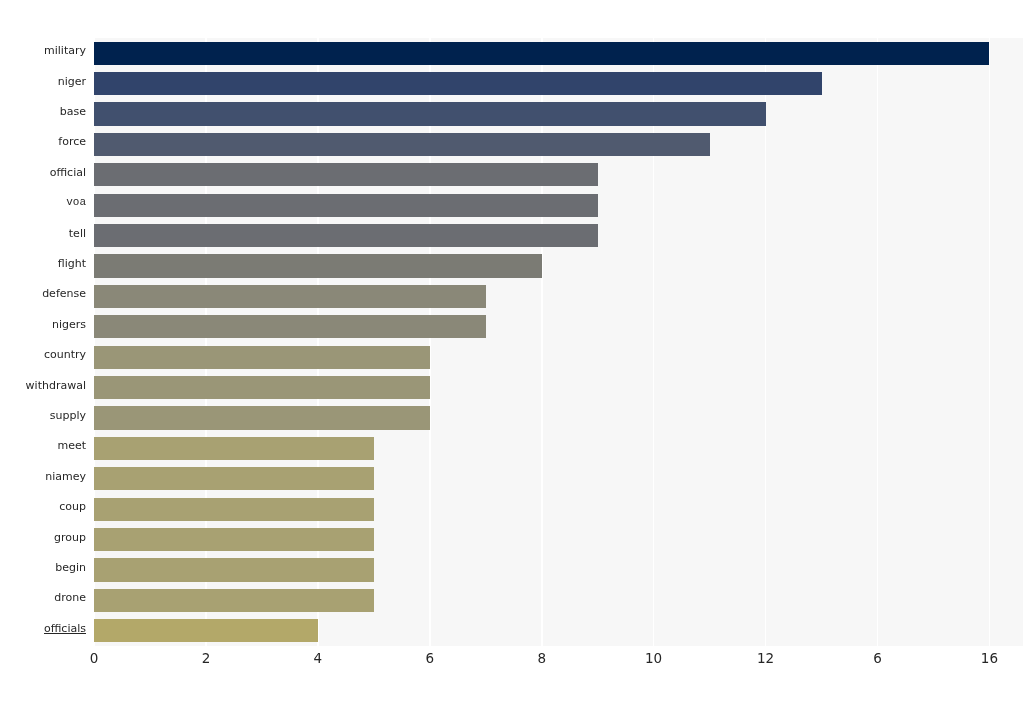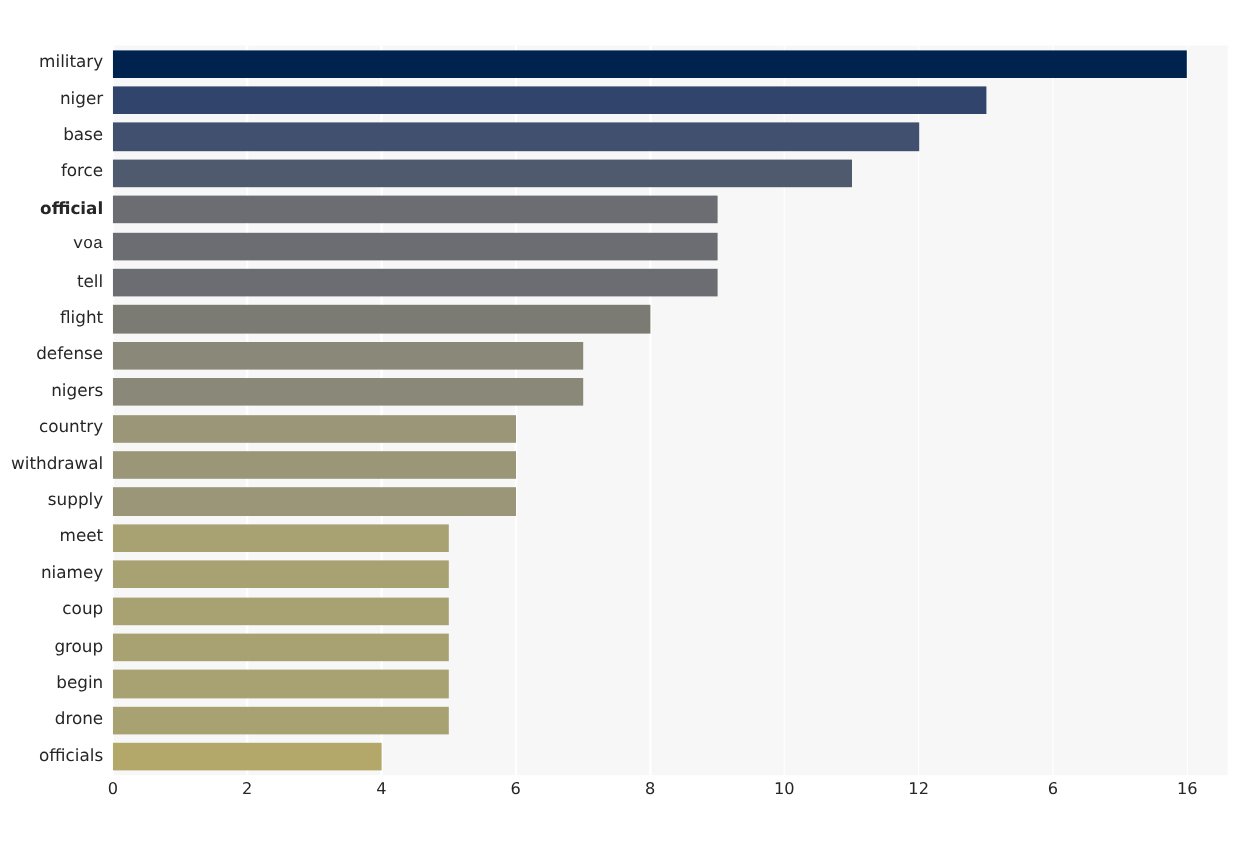--- a/index.html
+++ b/index.html
@@ -82,21 +82,21 @@
     left: 0;
     top: 38px;
     width: 86px;
     height: 608px;
   }
   .ylabel {
     position: absolute;
     right: 0;
     width: 86px;
     text-align: right;
-    font-size: 14px;
+    font-size: 11px;
     color: #262626;
     white-space: nowrap;
   }
 
   
   #xlabels {
     position: absolute;
     left: 0;
     top: 650px;
     width: 1033px;
@@ -203,36 +203,36 @@
           <div class="bar" title="officials: 4" style="width: 223.855px; background: rgb(179, 168, 105);"></div>
         </div>
       </div>
   </div>
 
   <div id="ylabels">
       <div class="ylabel" style="top: 6.2px;">military</div>
       <div class="ylabel" style="top: 36.6px;">niger</div>
       <div class="ylabel" style="top: 67px;">base</div>
       <div class="ylabel" style="top: 97.4px;">force</div>
-      <div class="ylabel" style="top: 127.8px; font-weight: bold;">official</div>
+      <div class="ylabel" style="top: 127.8px;">official</div>
       <div class="ylabel" style="top: 158.2px; font-family: Liberation Mono, monospace;">voa</div>
       <div class="ylabel" style="top: 188.6px;">tell</div>
       <div class="ylabel" style="top: 219px;">flight</div>
       <div class="ylabel" style="top: 249.4px;">defense</div>
       <div class="ylabel" style="top: 279.8px; margin-left: 15px;">nigers</div>
       <div class="ylabel" style="top: 310.2px;">country</div>
       <div class="ylabel" style="top: 340.6px;">withdrawal</div>
       <div class="ylabel" style="top: 371px;">supply</div>
       <div class="ylabel" style="top: 401.4px;">meet</div>
       <div class="ylabel" style="top: 431.8px;">niamey</div>
       <div class="ylabel" style="top: 462.2px;">coup</div>
       <div class="ylabel" style="top: 492.6px;">group</div>
       <div class="ylabel" style="top: 523px; margin-left: 36px;">begin</div>
       <div class="ylabel" style="top: 553.4px;">drone</div>
-      <div class="ylabel" style="top: 583.8px;">officials</div>
+      <div class="ylabel" style="top: 583.8px; text-decoration: underline;">officials</div>
     </div>
   <div id="xlabels">
       <div class="xlabel" style="left: 94px;">0</div>
       <div class="xlabel" style="left: 205.928px;">2</div>
       <div class="xlabel" style="left: 317.855px;">4</div>
       <div class="xlabel" style="left: 429.783px;">6</div>
       <div class="xlabel" style="left: 541.711px;">8</div>
       <div class="xlabel" style="left: 653.639px;">10</div>
       <div class="xlabel" style="left: 765.566px; text-align: right;">12</div>
       <div class="xlabel" style="left: 877.494px;">6</div>

